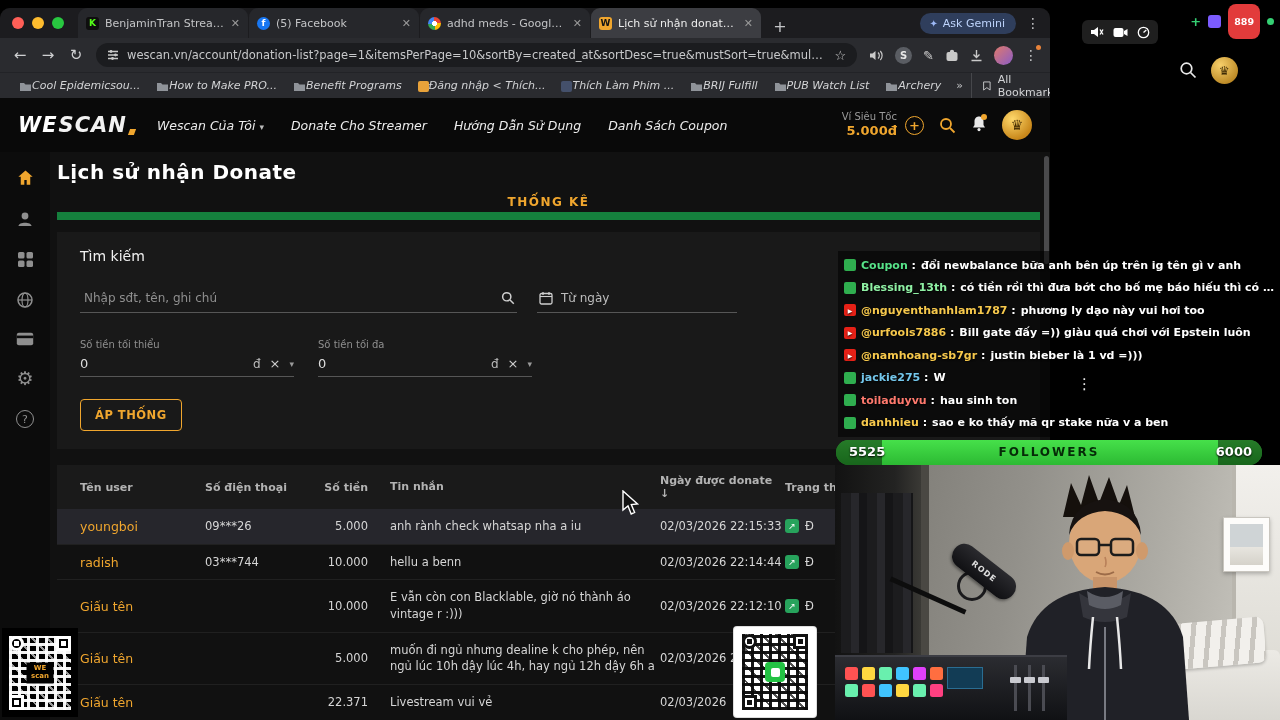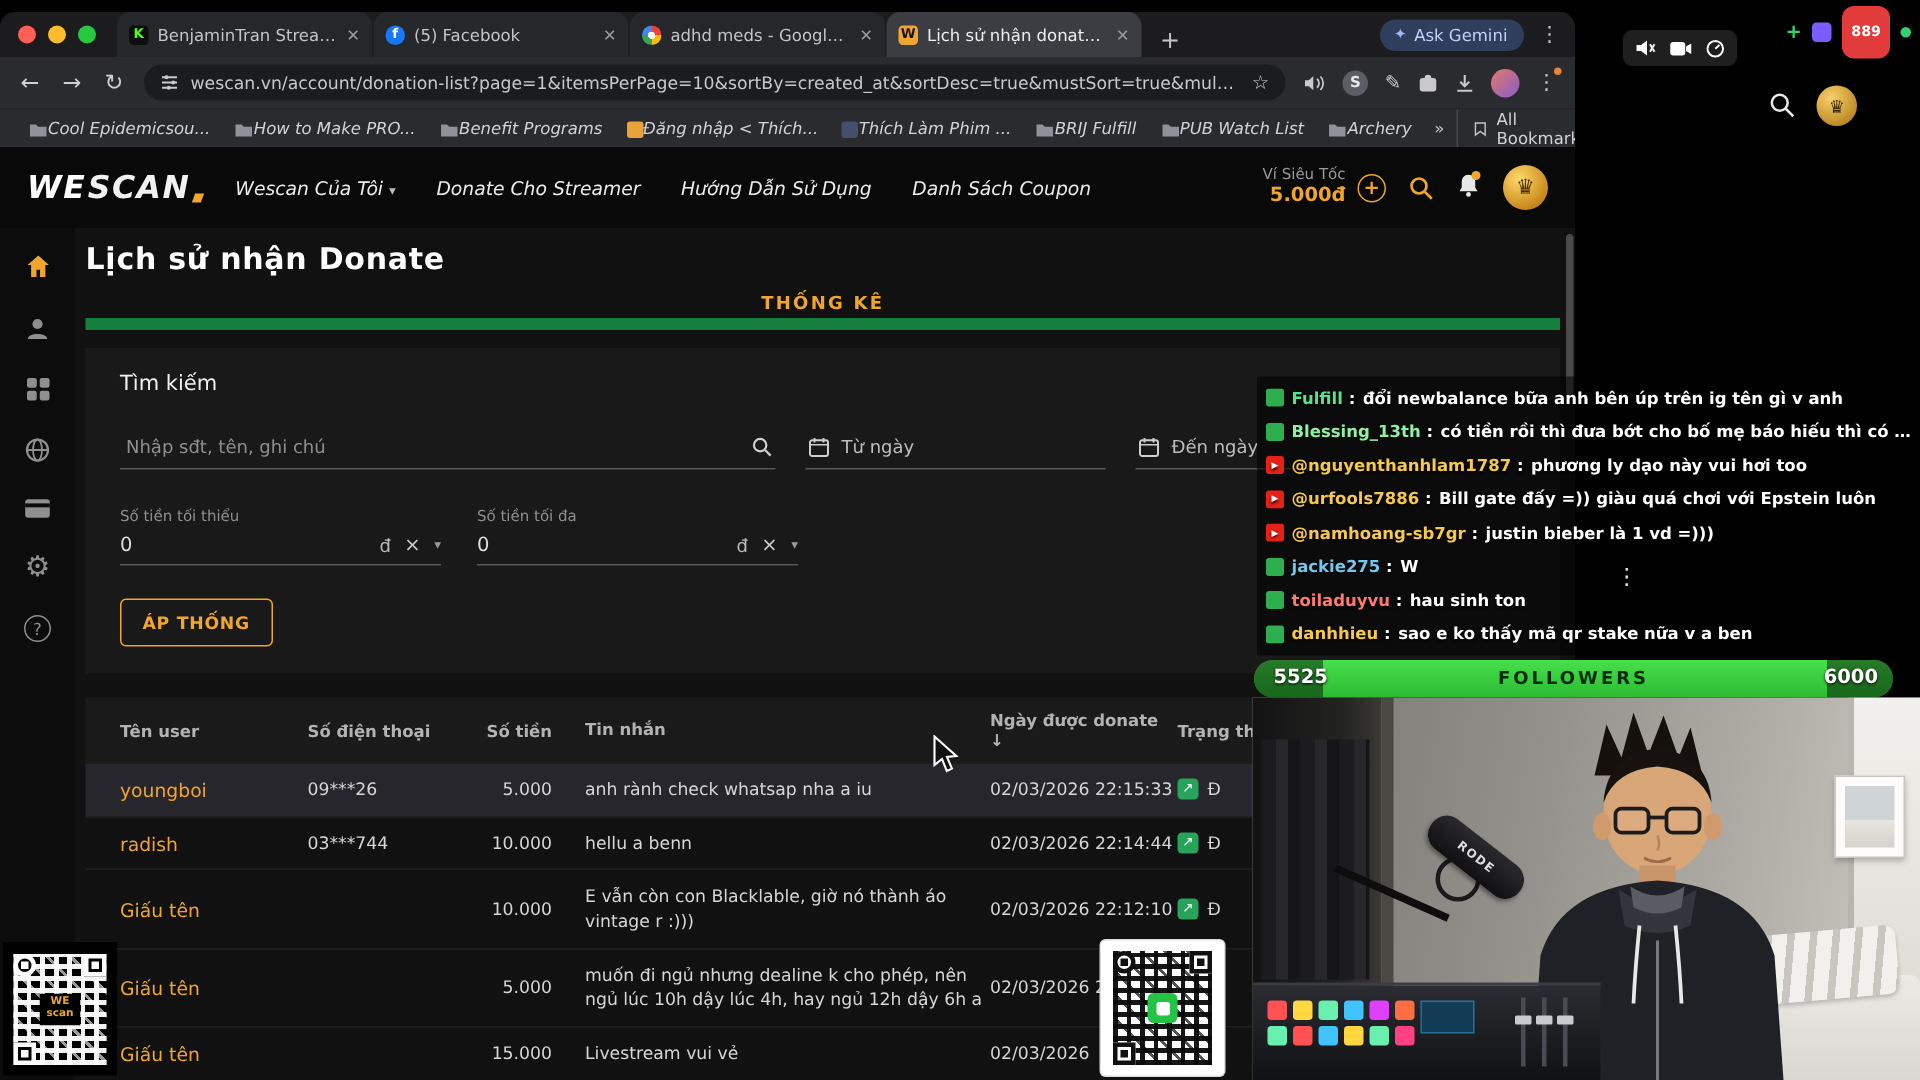--- a/index.html
+++ b/index.html
@@ -453,29 +453,20 @@
                   </svg>
               </div>
               <div class="field f-date">
                 <svg width="14" height="14" viewBox="0 0 14 14">
                     <rect x="1" y="2.5" width="12" height="10.5" rx="1.5" fill="none" stroke="#cfcfcf" stroke-width="1.3"></rect>
                     <line x1="4" y1="1" x2="4" y2="4" stroke="#cfcfcf" stroke-width="1.3"></line>
                     <line x1="10" y1="1" x2="10" y2="4" stroke="#cfcfcf" stroke-width="1.3"></line>
                     <line x1="1" y1="5.5" x2="13" y2="5.5" stroke="#cfcfcf" stroke-width="1.1"></line>
                   </svg>
                 <span>Từ ngày</span>
-              </div>
-              <div class="field f-date">
-                <svg width="14" height="14" viewBox="0 0 14 14">
-                    <rect x="1" y="2.5" width="12" height="10.5" rx="1.5" fill="none" stroke="#cfcfcf" stroke-width="1.3"></rect>
-                    <line x1="4" y1="1" x2="4" y2="4" stroke="#cfcfcf" stroke-width="1.3"></line>
-                    <line x1="10" y1="1" x2="10" y2="4" stroke="#cfcfcf" stroke-width="1.3"></line>
-                    <line x1="1" y1="5.5" x2="13" y2="5.5" stroke="#cfcfcf" stroke-width="1.1"></line>
-                  </svg>
-                <span>Đến ngày</span>
               </div>
             </div>
             <div class="frow2">
               <div class="amt">
                 <div class="lab">Số tiền tối thiểu</div>
                 <div class="val">
                   <span class="v">0</span>
                   <span class="cur">đ</span>
                   <span class="clr">×</span>
                   <span class="dd">▾</span>
@@ -544,21 +535,21 @@
               <div class="c4">muốn đi ngủ nhưng dealine k cho phép, nên ngủ lúc 10h dậy lúc 4h, hay ngủ 12h dậy 6h a</div>
               <div class="c5">02/03/2026 22:11:55</div>
               <div class="c6 stat">
                   <span class="gic">↗</span>
                   <span>Đ</span>
                 </div>
             </div>
             <div class="tr">
               <div class="c1 uname">Giấu tên</div>
               <div class="c2"></div>
-              <div class="c3">15.000</div>
+              <div class="c3">22.371</div>
               <div class="c4">Livestream vui vẻ</div>
               <div class="c5">02/03/2026</div>
               <div class="c6 stat">
                   <span class="gic">↗</span>
                   <span>Đ</span>
                 </div>
             </div>
 
           </div>
 
@@ -592,21 +583,21 @@
 
   <svg class="dsk-search" width="18" height="18" viewBox="0 0 18 18">
     <circle cx="7.5" cy="7.5" r="5.3" fill="none" stroke="#e8e8e8" stroke-width="1.7"></circle>
     <line x1="11.5" y1="11.5" x2="16.5" y2="16.5" stroke="#e8e8e8" stroke-width="1.7"></line>
   </svg>
   <div class="dsk-avatar">♛</div>
 
   <div class="chat">
     <div class="crow">
       <span class="cbadge bk"></span>
-      <span class="cname" style="color: rgb(87, 227, 137);">Fulfill</span>
+      <span class="cname" style="color: rgb(87, 227, 137);">Coupon</span>
       <span class="cmsg">đổi newbalance bữa anh bên úp trên ig tên gì v anh</span>
     </div>
     <div class="crow">
       <span class="cbadge bk"></span>
       <span class="cname" style="color: rgb(143, 240, 164);">Blessing_13th</span>
       <span class="cmsg">có tiền rồi thì đưa bớt cho bố mẹ báo hiếu thì có động lực ngay</span>
     </div>
     <div class="crow">
       <span class="cbadge by">▶</span>
       <span class="cname" style="color: rgb(246, 200, 76);">@nguyenthanhlam1787</span>

